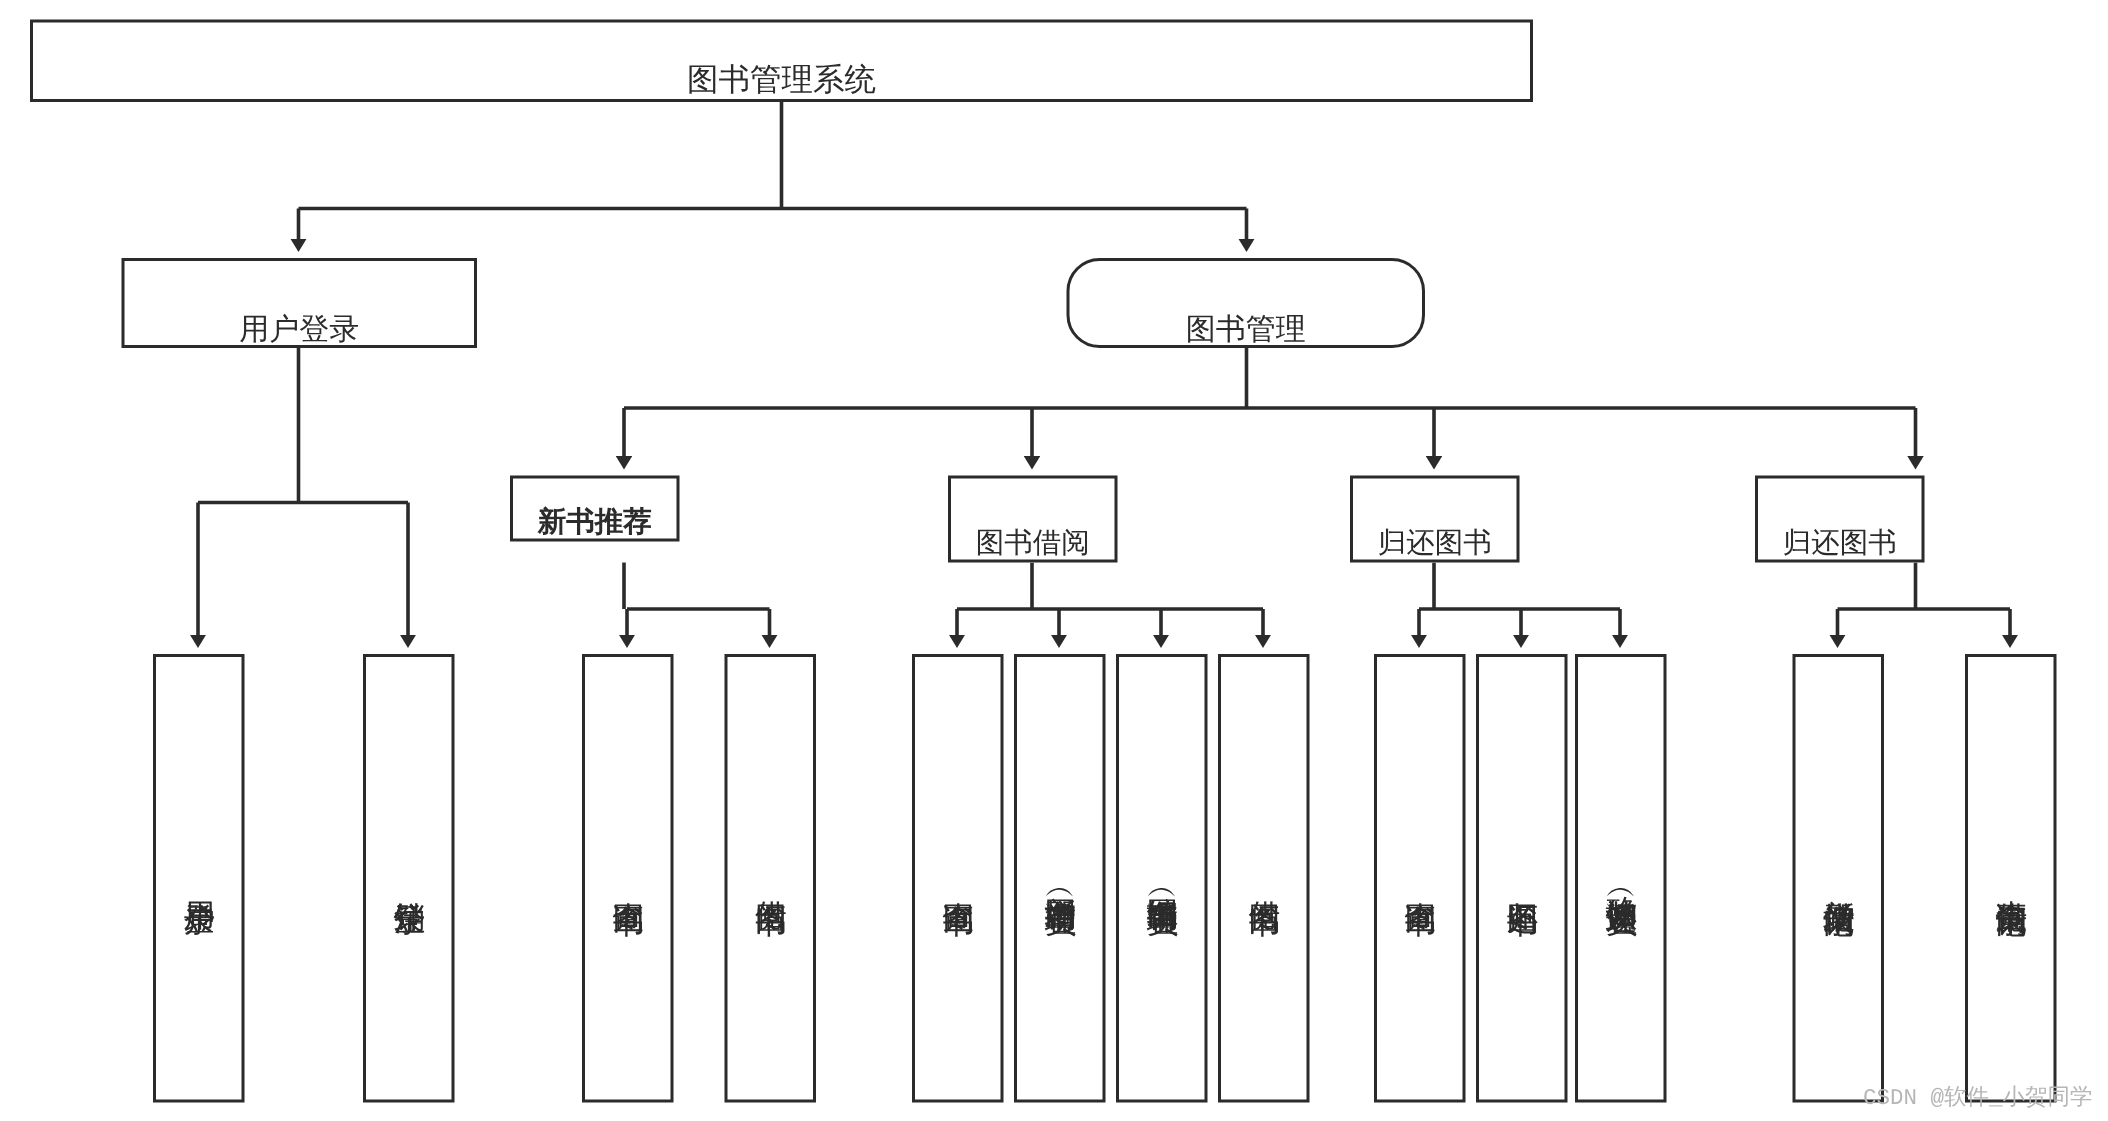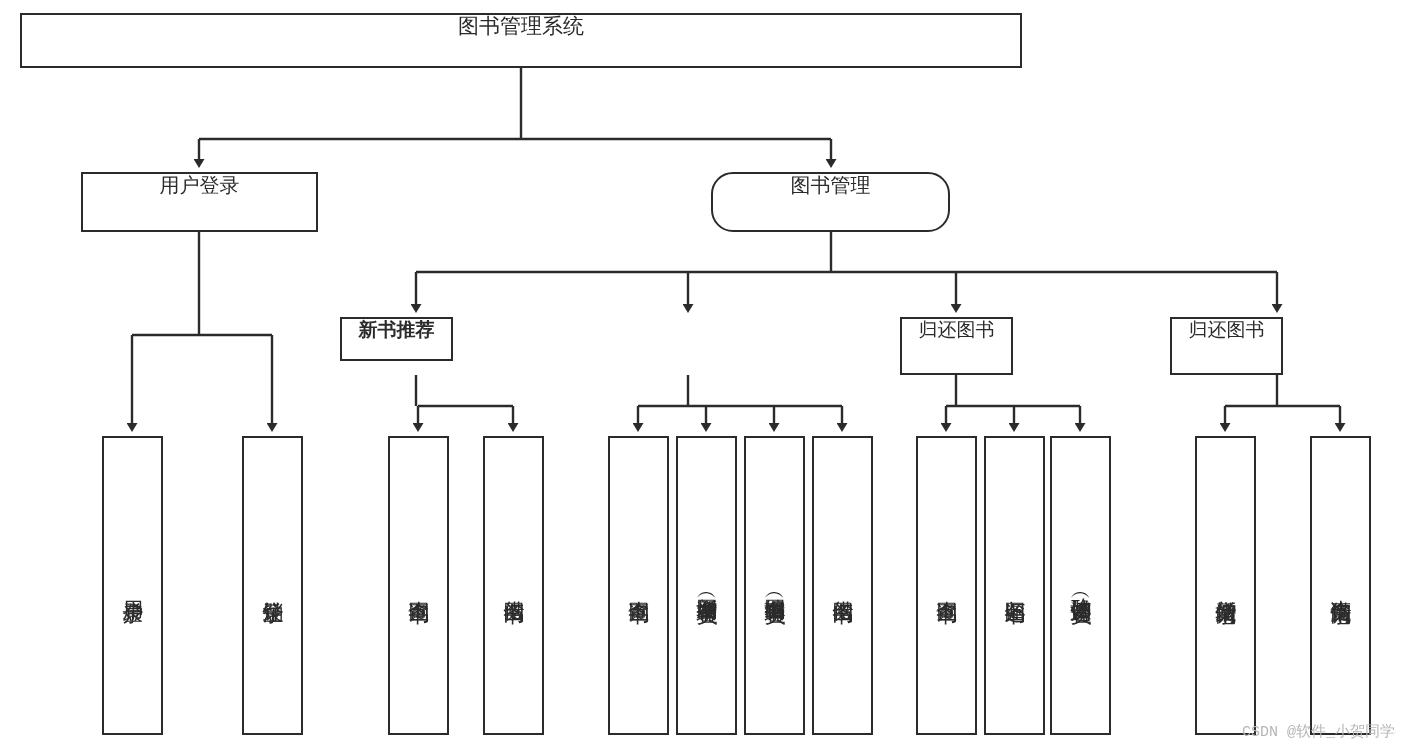--- a/index.html
+++ b/index.html
@@ -24,21 +24,21 @@
     top: 0;
     width: 1405px;
     height: 747px;
   }
   .node {
     position: absolute;
     box-sizing: border-box;
     background: #ffffff;
     border: 2px solid #2b2b2b;
     display: flex;
-    align-items: flex-start;
+    align-items: flex-end;
     justify-content: center;
     z-index: 2;
   }
   .node .node-label {
     color: #2b2b2b;
     text-align: center;
     line-height: 1.12;
     white-space: nowrap;
   }
   .node.level0 .node-label { font-size: 21px; }
@@ -129,20 +129,23 @@
   <div class="node level1" style="left:81px; top:172px; width:237px; height:60px;">
     <span class="node-label">用户登录</span>
   </div>
   <div class="node level1" style="left:711px; top:172px; width:239px; height:60px;border-radius:22px;">
     <span class="node-label">图书管理</span>
   </div>
 
   <div class="node level2" style="left:340px; top:317px; width:113px; height:44px;font-weight:bold;">
     <span class="node-label">新书推荐</span>
   </div>
+  <div class="node level2" style="left:632px; top:317px; width:113px; height:58px;">
+    <span class="node-label">图书借阅</span>
+  </div>
   <div class="node level2" style="left:900px; top:317px; width:113px; height:58px;">
     <span class="node-label">归还图书</span>
   </div>
   <div class="node level2" style="left:1170px; top:317px; width:113px; height:58px;">
     <span class="node-label">归还图书</span>
   </div>
 
   <div class="node leaf" style="left:102px; top:436px; width:61px; height:299px;">
     <span class="node-label">用户登录</span>
   </div>

